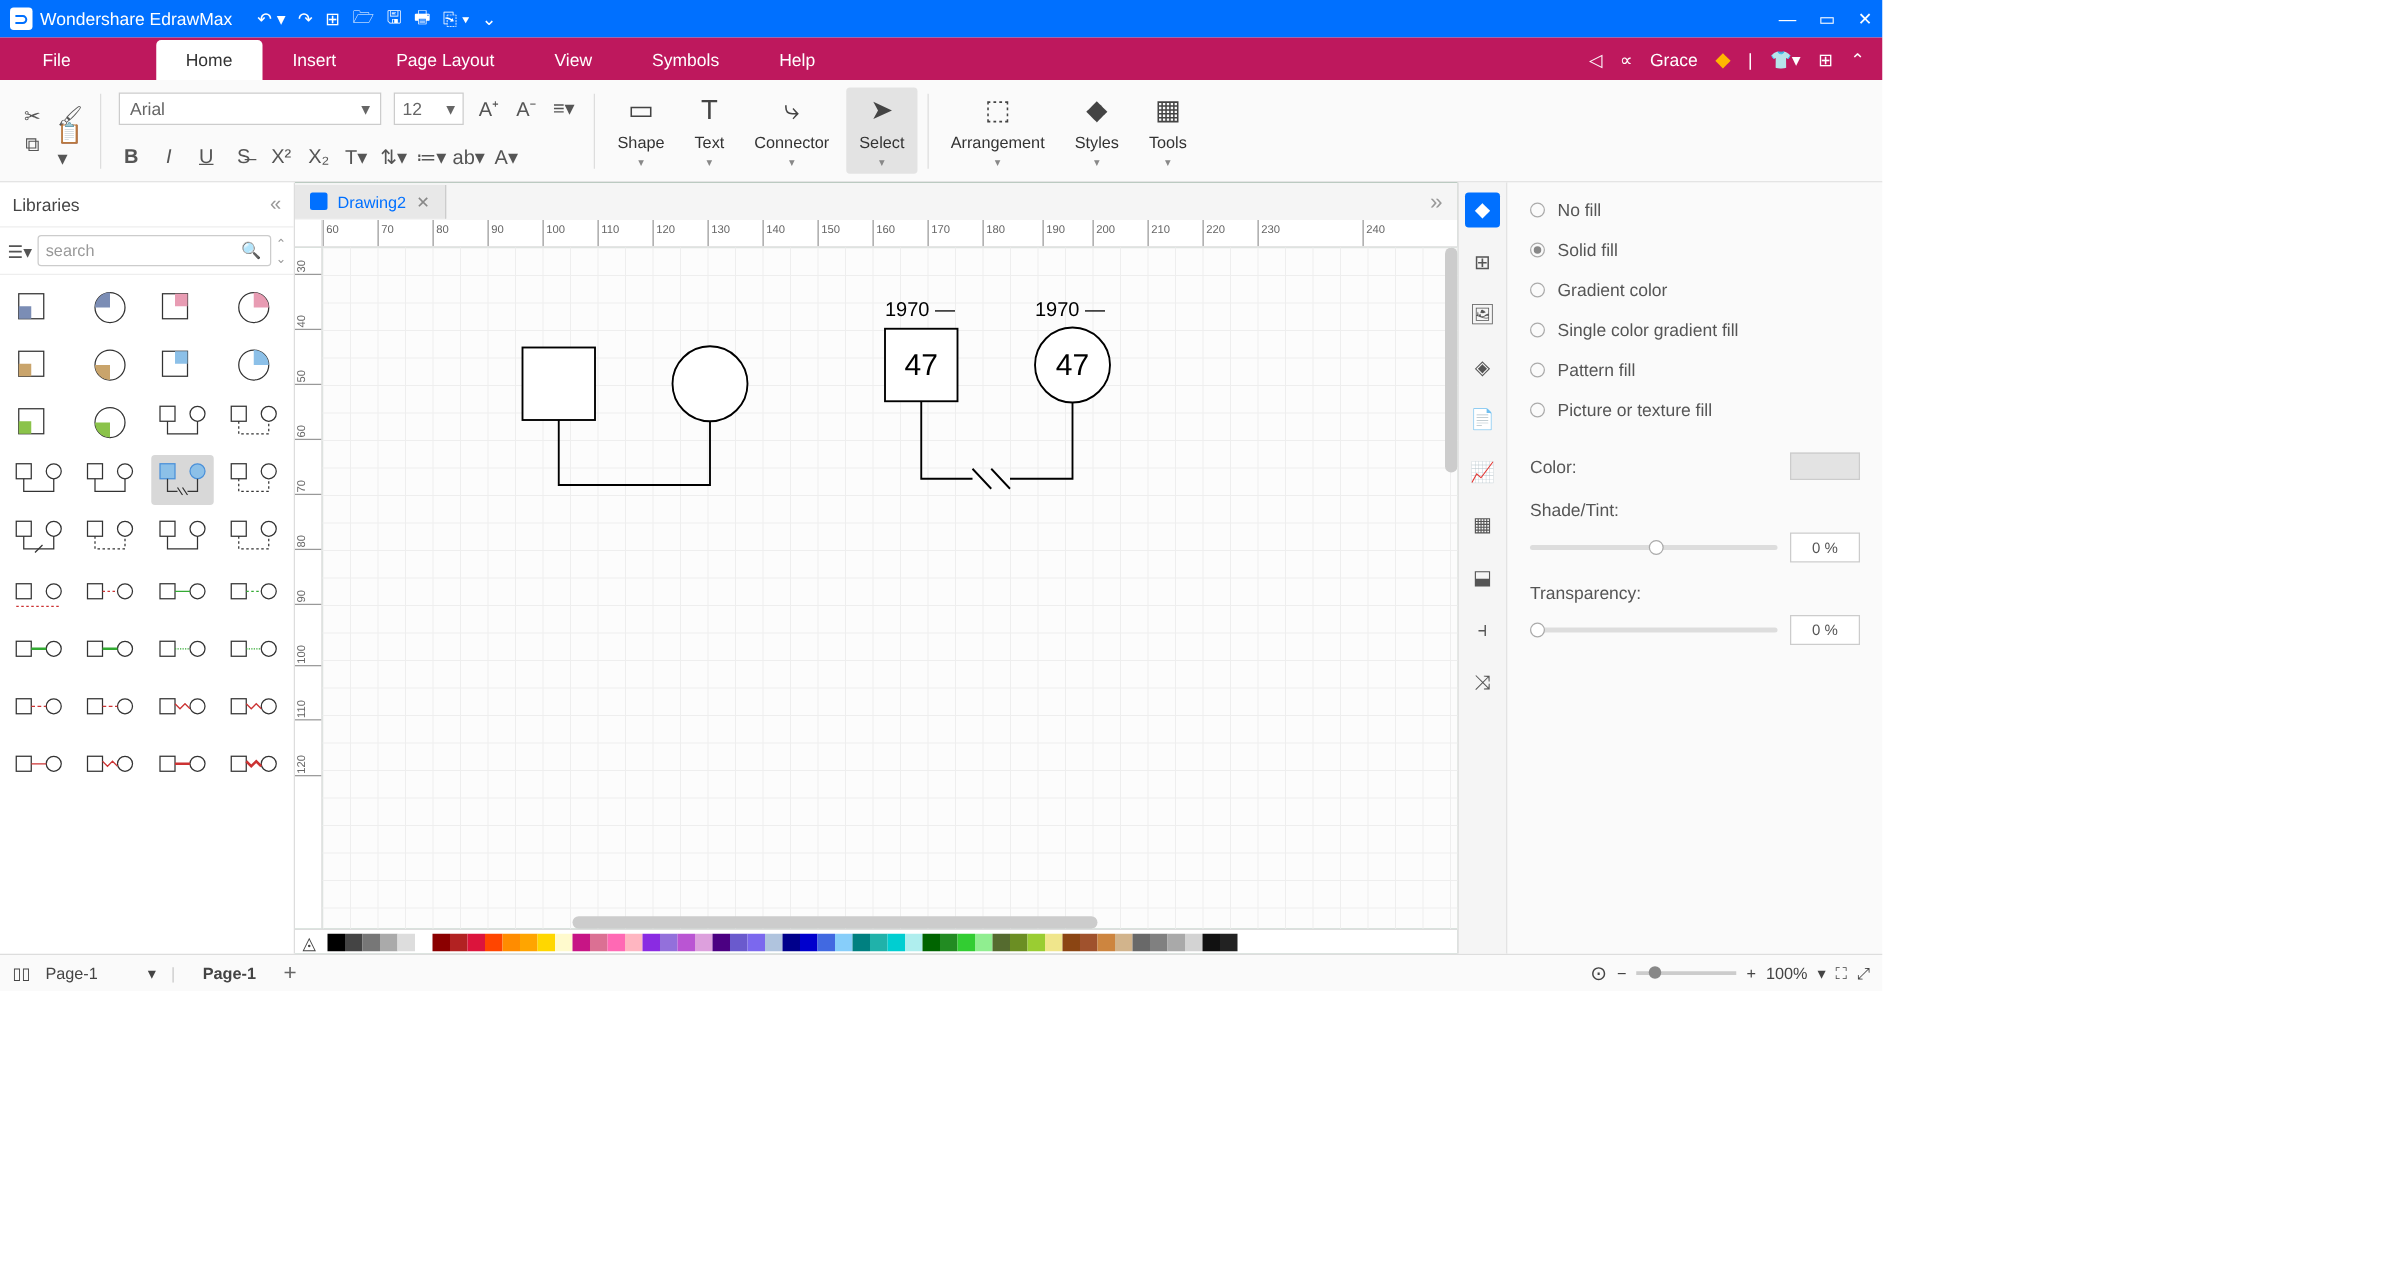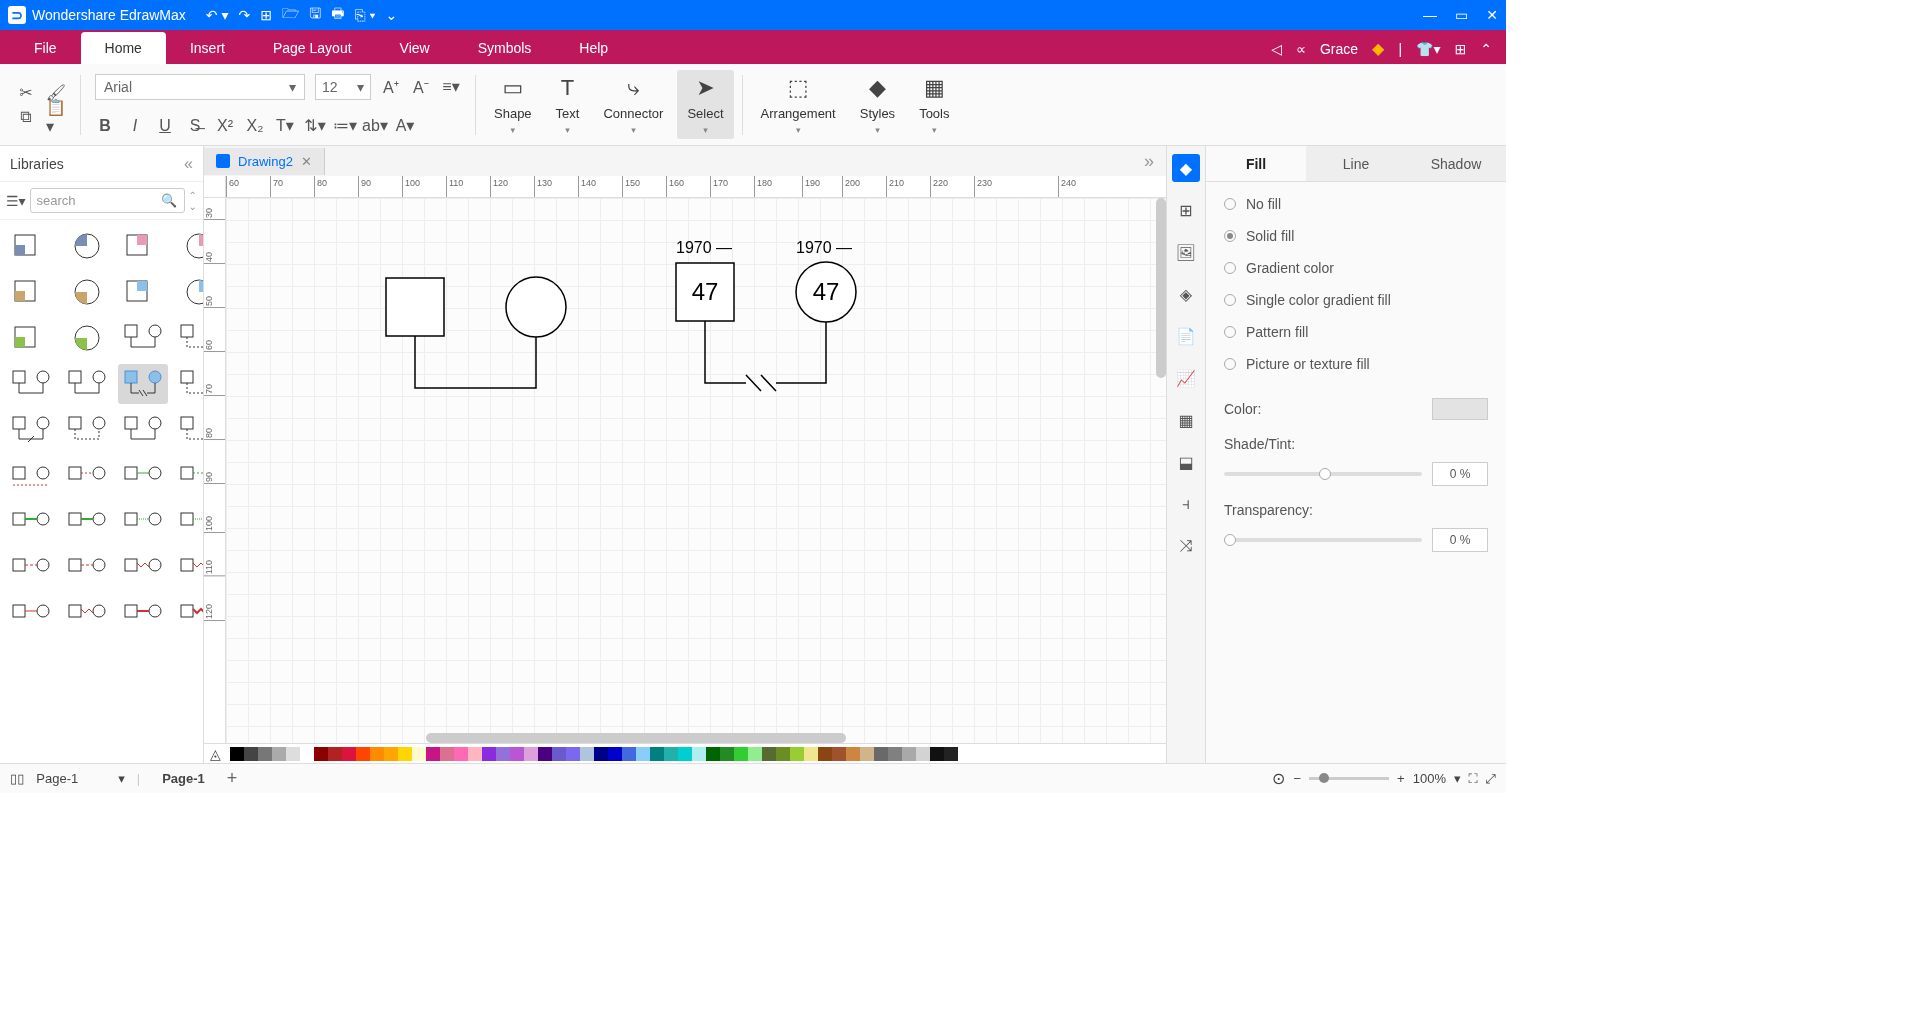--- a/index.html
+++ b/index.html
@@ -11,21 +11,21 @@
 .title-bar .app-name { font-size: 14px; margin-right: 20px; }
 .title-bar .qat { display: flex; gap: 10px; align-items: center; }
 .title-bar .qat span { cursor: pointer; font-size: 14px; }
 .title-bar .spacer { flex: 1; }
 .title-bar .win-controls { display: flex; gap: 18px; font-size: 14px; }
 .title-bar .win-controls span { cursor: pointer; }
 
 
 .menu-bar { background: #be185d; height: 34px; display: flex; align-items: flex-end; padding-left: 10px; color: #fff; }
 .menu-item { padding: 8px 24px; font-size: 14px; cursor: pointer; }
-.menu-item.active { background: #fff; color: #333; border-radius: 4px 4px 0 0; }
+.menu-item.active { background: #fff; color: #333; border-radius: 4px 4px 0 0; margin-left: 44px; }
 .menu-bar .right-section { margin-left: auto; display: flex; align-items: center; gap: 14px; padding-right: 14px; padding-bottom: 6px; font-size: 14px; }
 .menu-bar .user-name { font-size: 14px; }
 .diamond { color: #ffb700; font-size: 16px; }
 
 
 .ribbon { height: 82px; background: #fafafa; border-bottom: 1px solid #ddd; display: flex; align-items: center; padding: 0 10px; gap: 4px; }
 .ribbon-group { display: flex; flex-direction: column; align-items: center; padding: 0 6px; }
 .ribbon-group.two-row { display: grid; grid-template-rows: 1fr 1fr; gap: 4px; align-items: center; }
 .ribbon-group.two-row-wide { display: grid; grid-template-columns: auto; gap: 16px; }
 .ribbon-sep { width: 1px; height: 60px; background: #ddd; margin: 0 4px; }
@@ -35,21 +35,21 @@
 .size-select { width: 56px; height: 26px; border: 1px solid #ccc; background: #fff; padding: 0 6px; display: flex; align-items: center; justify-content: space-between; color: #666; font-size: 14px; }
 .big-tool { display: flex; flex-direction: column; align-items: center; padding: 4px 10px; cursor: pointer; gap: 4px; border-radius: 3px; }
 .big-tool.selected { background: #e3e3e3; }
 .big-tool .tool-icon { font-size: 22px; color: #444; height: 28px; display: flex; align-items: center; }
 .big-tool .tool-label { font-size: 13px; color: #333; }
 
 
 .main { flex: 1; display: flex; min-height: 0; }
 
 
-.lib-panel { width: 204px; border-right: 1px solid #ddd; display: flex; flex-direction: column; background: #fff; }
+.lib-panel { width: 236px; border-right: 1px solid #ddd; display: flex; flex-direction: column; background: #fff; }
 .lib-header { height: 36px; display: flex; align-items: center; padding: 0 10px; border-bottom: 1px solid #eee; justify-content: space-between; color: #444; font-size: 14px;}
 .lib-search { display: flex; align-items: center; padding: 6px; gap: 4px; border-bottom: 1px solid #eee; }
 .lib-search .search-box { flex: 1; border: 1px solid #ccc; border-radius: 3px; padding: 4px 6px; font-size: 13px; color: #999; display: flex; align-items: center; justify-content: space-between; }
 .lib-shapes { flex: 1; overflow: hidden; padding: 6px; display: grid; grid-template-columns: repeat(4, 1fr); gap: 6px; align-content: start; }
 .shape-thumb { width: 50px; height: 40px; display: flex; align-items: center; justify-content: center; cursor: pointer; border-radius: 3px; }
 .shape-thumb.selected { background: #d8d8d8; }
 .shape-thumb svg { width: 44px; height: 34px; }
 
 
 .canvas-area { flex: 1; display: flex; flex-direction: column; min-width: 0; background: #14532d; }
@@ -647,25 +647,20 @@
     <div class="strip-icon">◈</div>
     <div class="strip-icon">📄</div>
     <div class="strip-icon">📈</div>
     <div class="strip-icon">▦</div>
     <div class="strip-icon">⬓</div>
     <div class="strip-icon">⫞</div>
     <div class="strip-icon">⤨</div>
   </div>
 
   <div class="props-panel">
-    <div class="props-tabs">
-      <div class="props-tab active">Fill</div>
-      <div class="props-tab">Line</div>
-      <div class="props-tab">Shadow</div>
-    </div>
     <div class="props-body">
       <div class="radio-row">
           <span class="radio-dot"></span>
           <span>No fill</span>
         </div>
       <div class="radio-row">
           <span class="radio-dot on"></span>
           <span>Solid fill</span>
         </div>
       <div class="radio-row">

